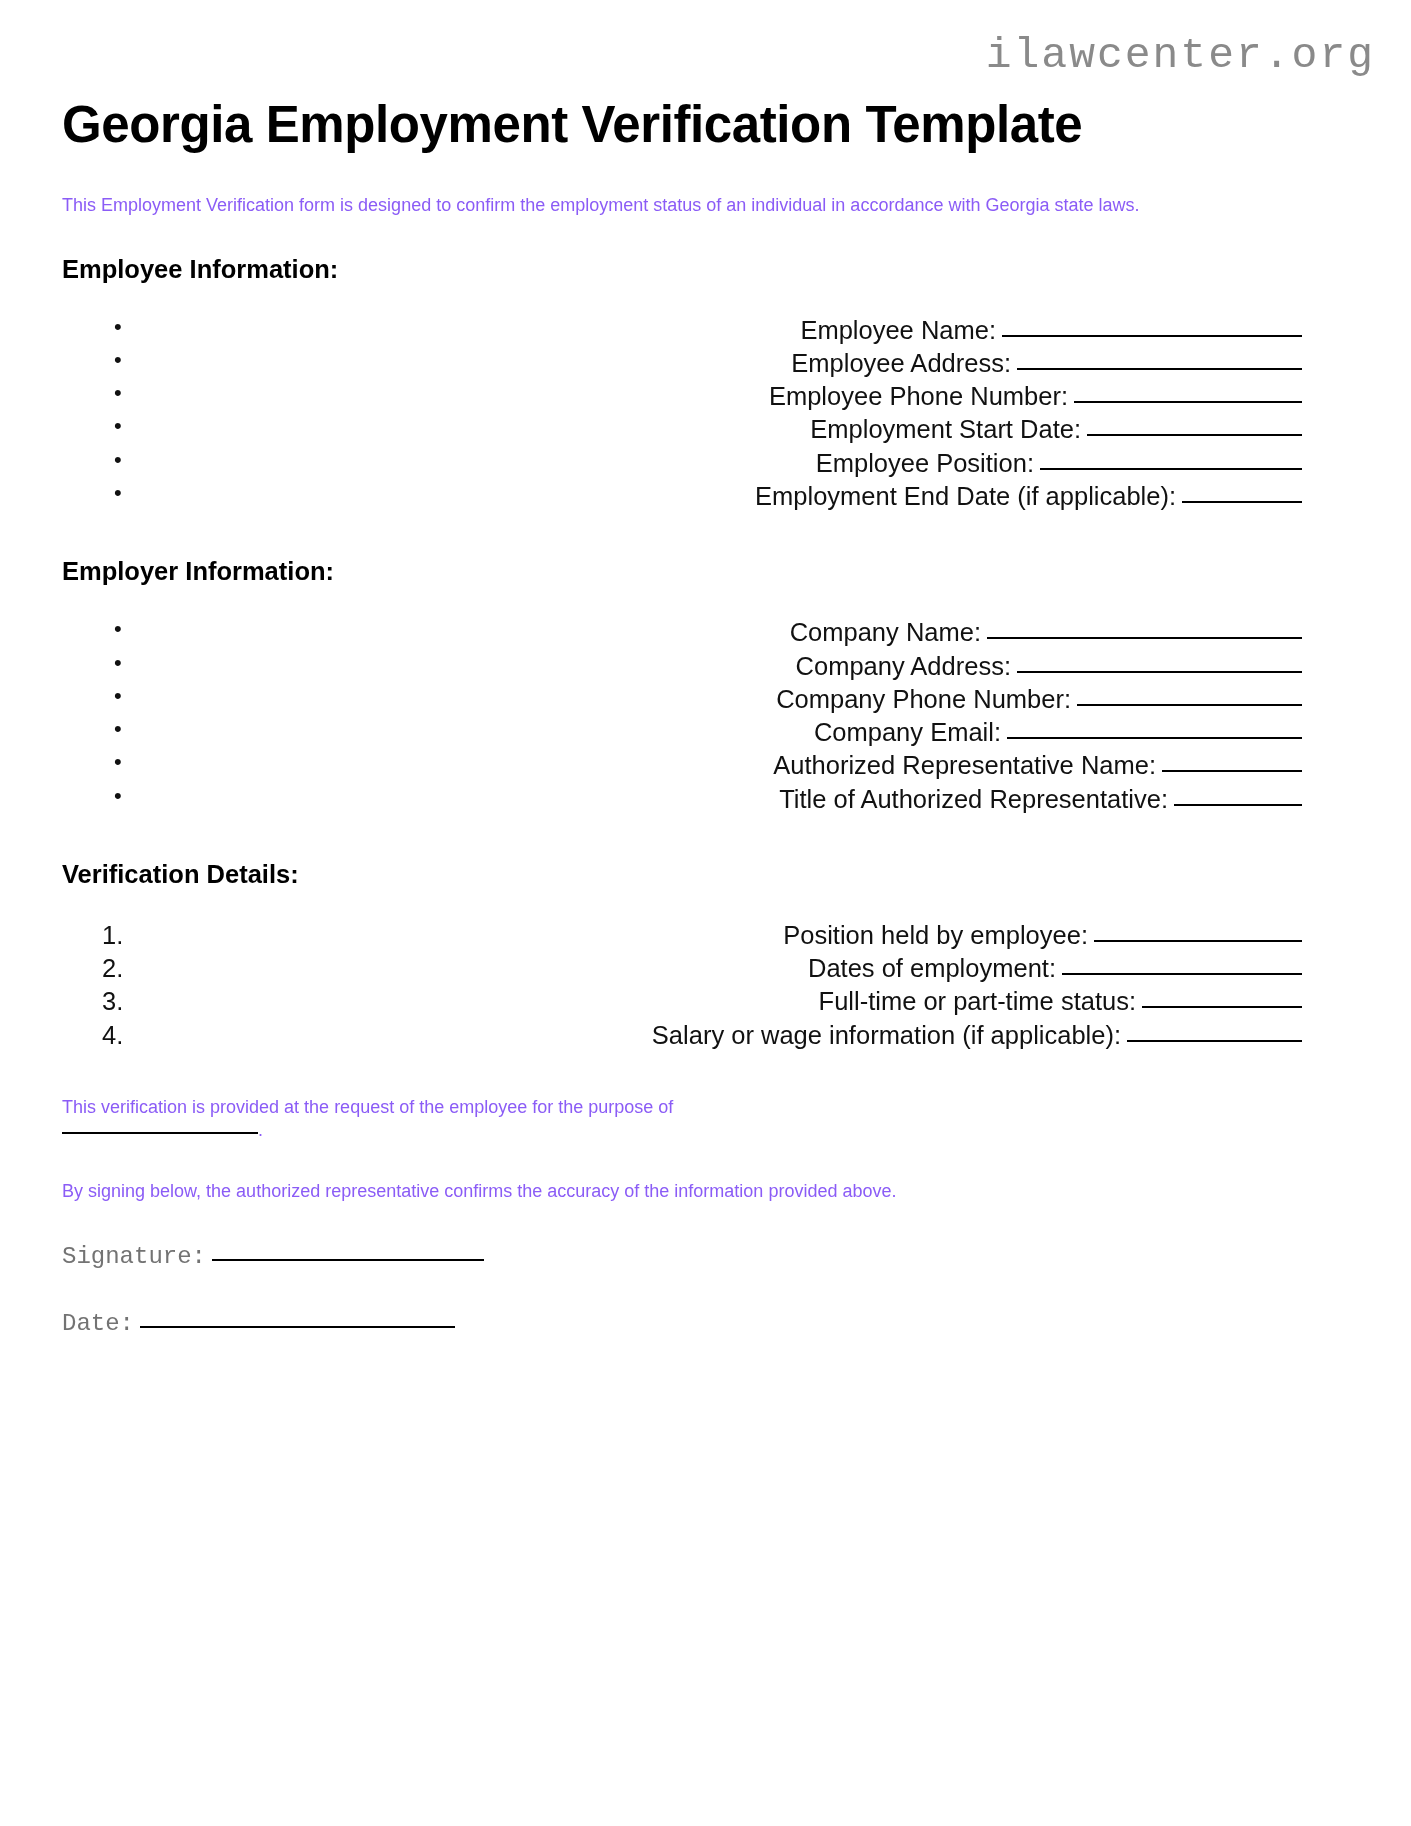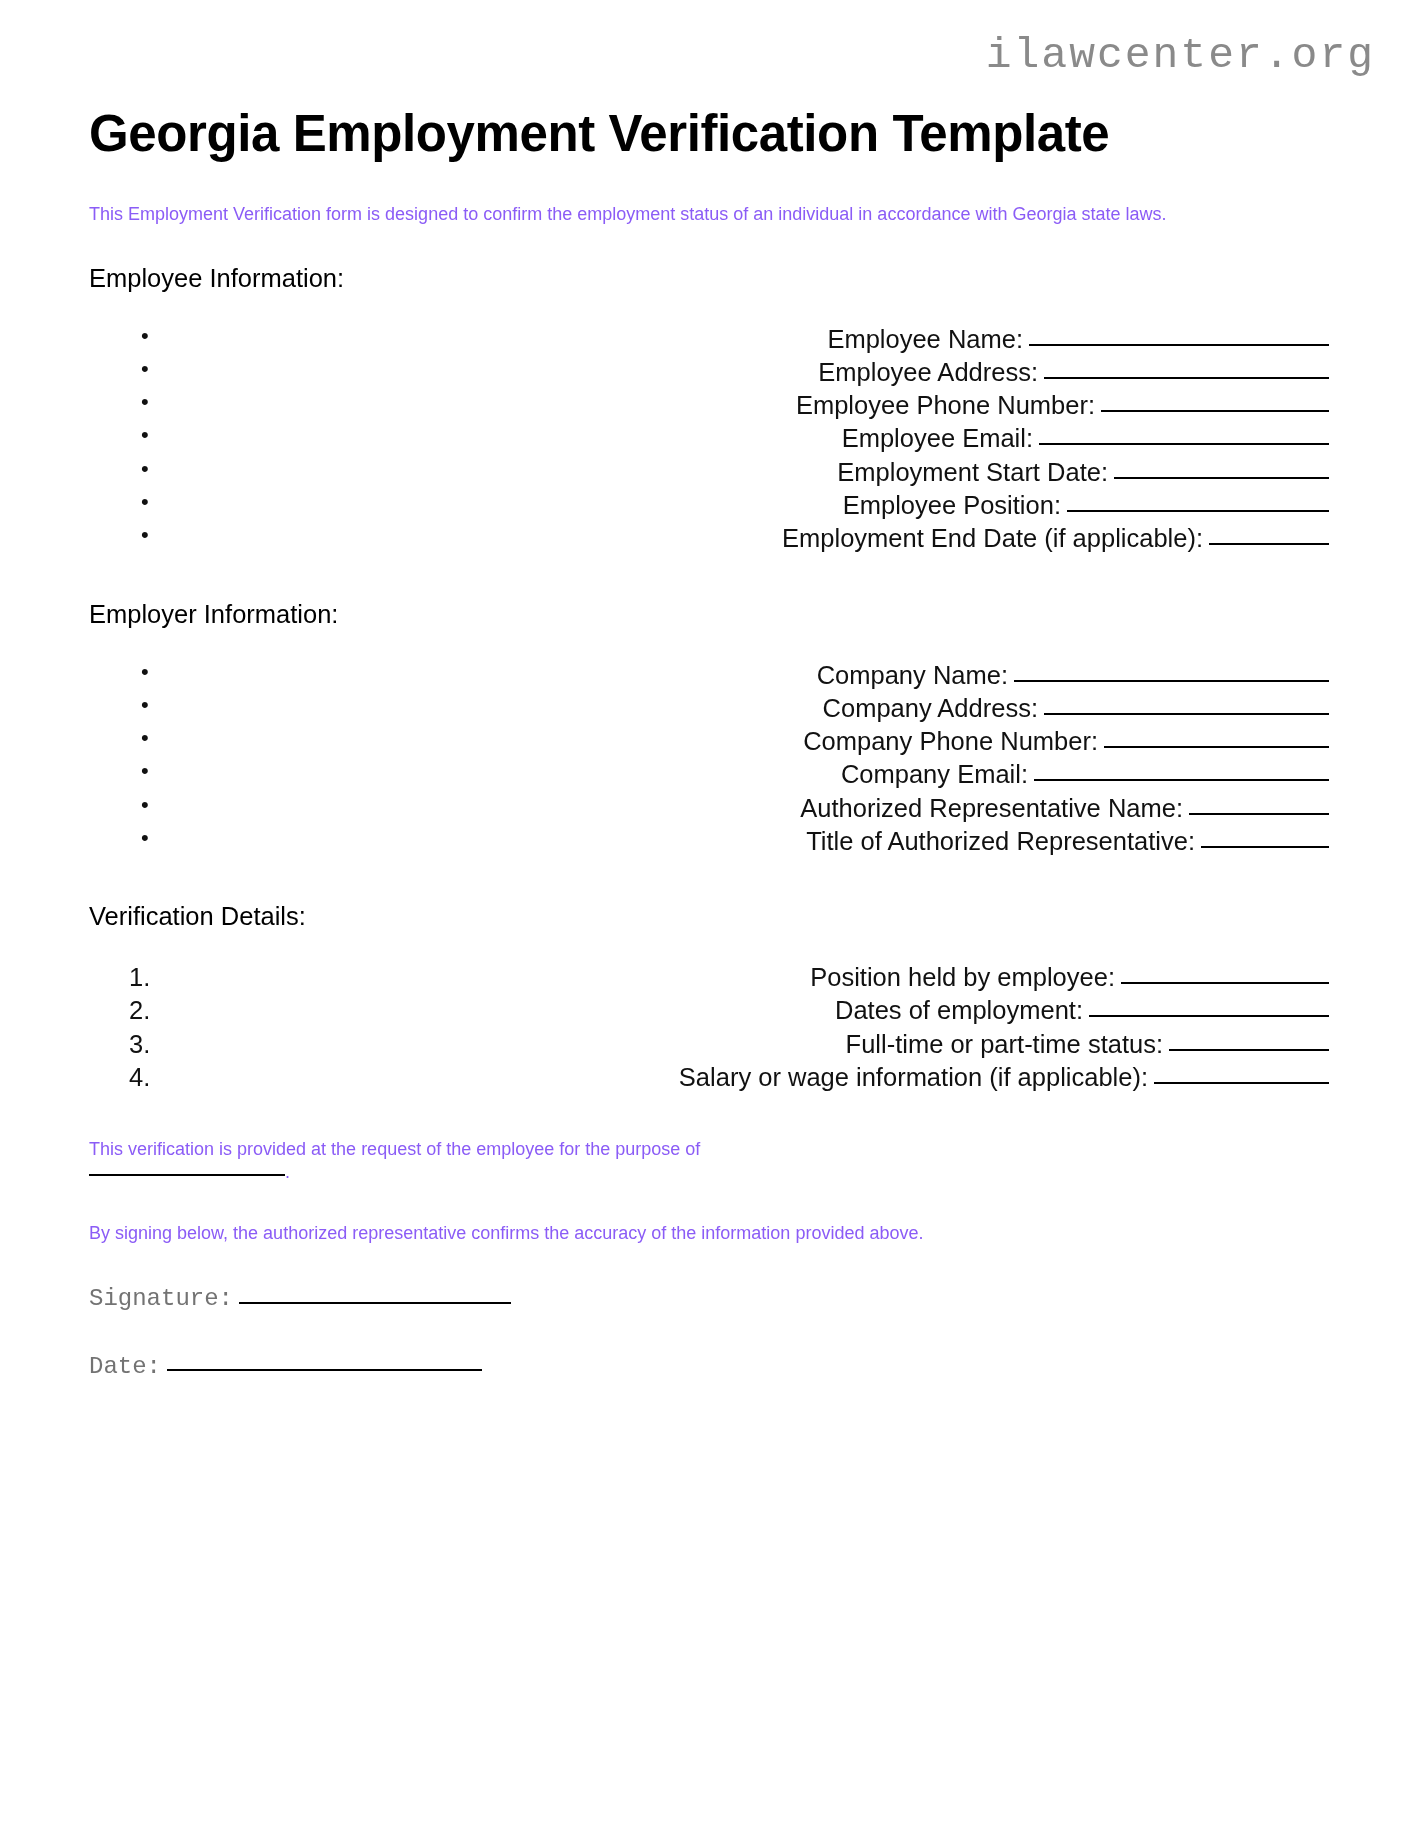--- a/index.html
+++ b/index.html
@@ -33,24 +33,23 @@
     font-size: 43px;
     letter-spacing: 2.0px;
     color: #8a8a8a;
     white-space: nowrap;
     line-height: 1;
   }
 
   
   .content {
     position: absolute;
-    left: 89px;
+    left: 62px;
     top: 96px;
     width: 1240px;
-    margin-top: 9px;
   }
 
   
   .doc-title {
     font-size: 51px;
     font-weight: bold;
     font-stretch: condensed;
     line-height: 1.13;
     letter-spacing: -0.4px;
     margin: 0 0 0 0;
@@ -64,21 +63,21 @@
     line-height: 1.28;
     font-stretch: condensed;
     margin: 0;
     width: 1230px;
     color: #8b5cf6;
   }
   .para.intro { margin-top: 40px; }
 
   .section-head {
     font-size: 25.5px;
-    font-weight: normal;
+    font-weight: bold;
     font-stretch: condensed;
     margin: 0;
     color: #000;
   }
   .gap-md  { height: 30px; }
   .gap-lg  { height: 38px; }
   .gap-xl  { height: 44px; }
 
   
   ul.field-list, ol.field-list {
@@ -164,21 +163,20 @@
     <div class="gap-lg"></div>
 
     <div class="section-head">Employee Information:</div>
 
     <div class="gap-md"></div>
 
     <ul class="field-list">
       <li><span>Employee Name:</span><span class="fill" style="width:300px"></span></li>
       <li><span>Employee Address:</span><span class="fill" style="width:285px"></span></li>
       <li><span>Employee Phone Number:</span><span class="fill" style="width:228px"></span></li>
-      <li><span>Employee Email:</span><span class="fill" style="width:290px"></span></li>
       <li><span>Employment Start Date:</span><span class="fill" style="width:215px"></span></li>
       <li><span>Employee Position:</span><span class="fill" style="width:262px"></span></li>
       <li><span>Employment End Date (if applicable):</span><span class="fill" style="width:120px"></span></li>
     </ul>
 
     <div class="gap-xl"></div>
 
     <div class="section-head">Employer Information:</div>
 
     <div class="gap-md"></div>

